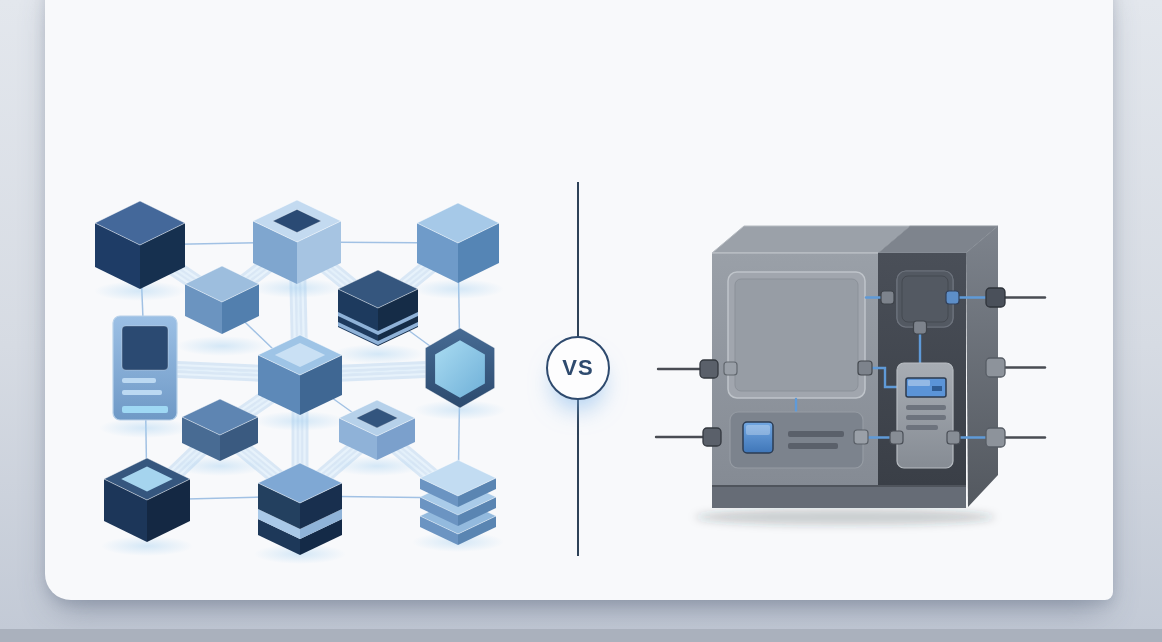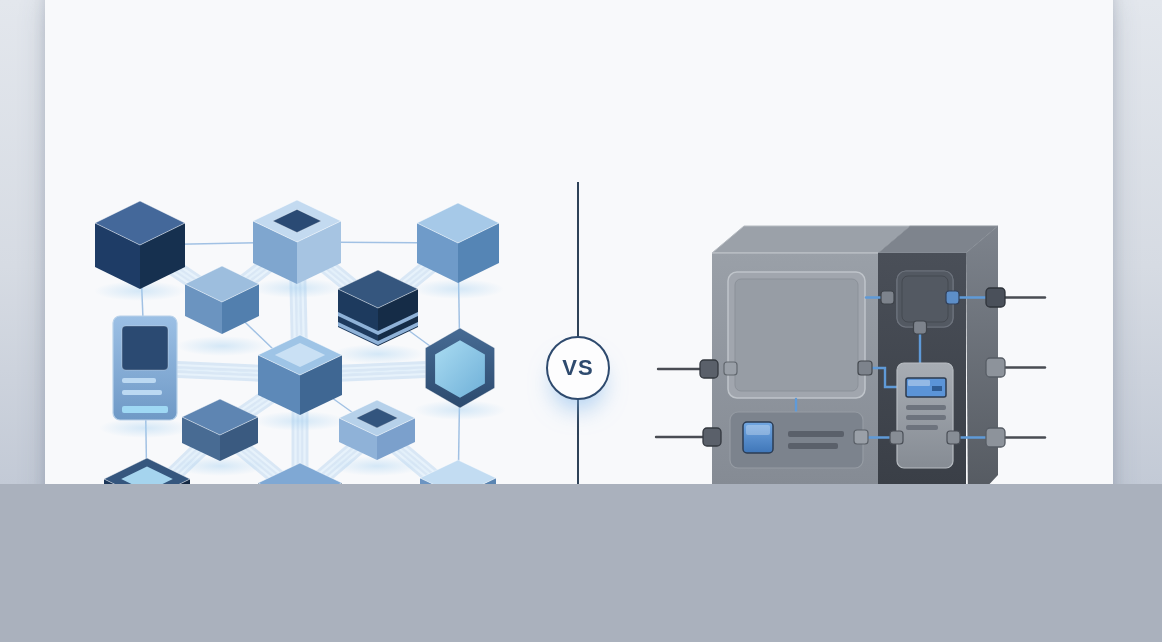--- a/index.html
+++ b/index.html
@@ -1,17 +1,17 @@
 <!DOCTYPE html>
 <html style="--page-bg-top: #e3e7ed; --page-bg-mid: #d6dbe3; --page-bg-bottom: #c3cad6; --card-bg: #f8f9fb; --title-text: #1c2742; --divider: #2e4258; --vs-border: #2e4a6e; --vs-text: #2e4a6e; --vs-fill: #fdfdfe; --accent-blue: #4a86cc; --beam-blue: #bcd7f0; --link-blue: #93b8e0; --navy-dark: #1e3c66; --steel-blue: #5c88b8; --light-blue: #a6c9e8; --appliance-gray: #8e949d; --appliance-dark-section: #464b54; --connector-gray: #7c828b; --wire-black: #2b2f36; --wire-blue: #5f9ad8;"><head>
 <meta charset="utf-8">
 <style>
   html,body{margin:0;padding:0;background:#aab1bd;}
   #screen{
-    position:relative;width:1162px;height:484px;overflow:hidden;
+    position:relative;width:1162px;height:629px;overflow:hidden;
     background:linear-gradient(180deg,var(--page-bg-top,#e3e7ed) 0%,var(--page-bg-mid,#d6dbe3) 55%,var(--page-bg-bottom,#c3cad6) 100%);
     font-family:"Liberation Sans",sans-serif;
   }
   .card{
     position:absolute;left:45px;top:-30px;width:1068px;height:630px;
     background:var(--card-bg,#f8f9fb);
     border-radius:22px 22px 8px 26px;
     box-shadow:0 18px 34px -10px rgba(80,92,115,.45), 0 4px 12px rgba(80,92,115,.18);
   }
   .title-block{

